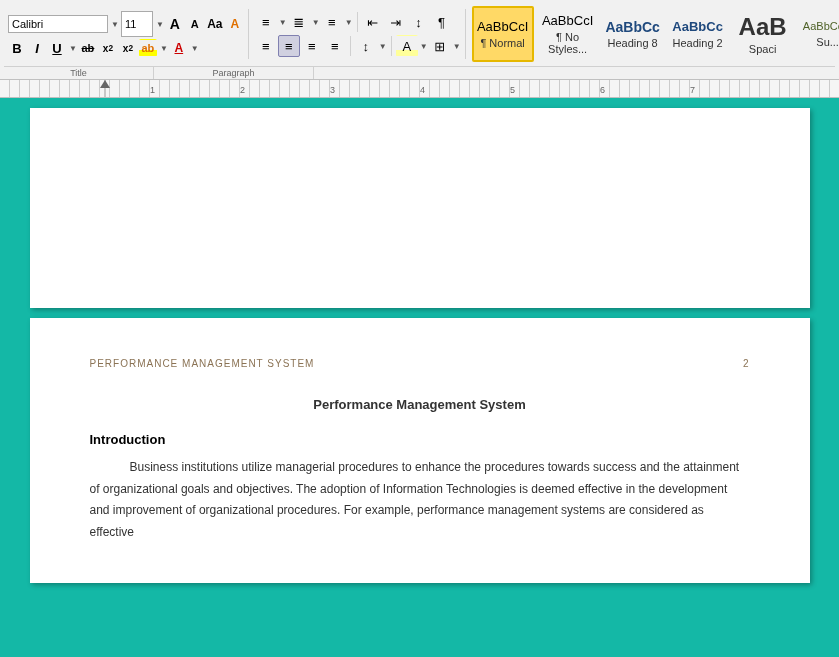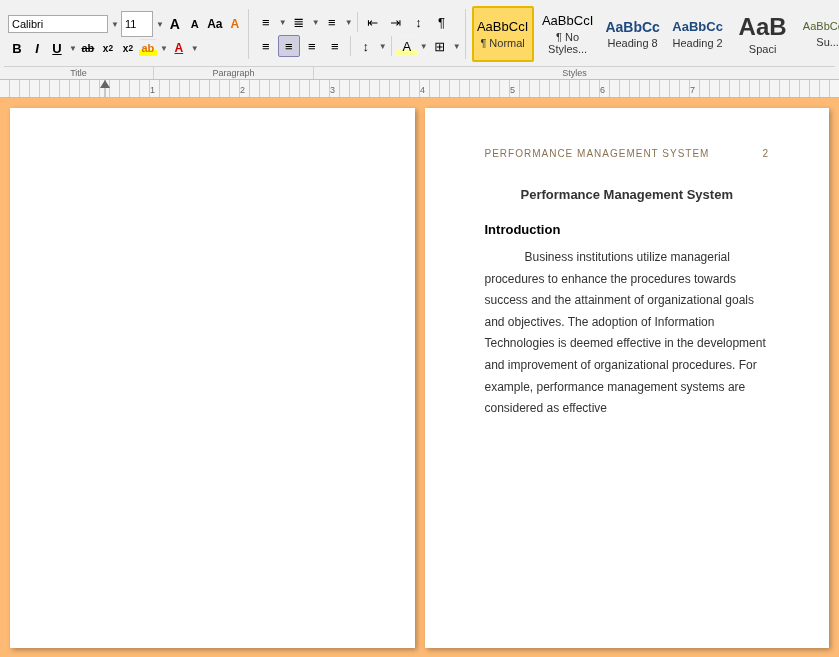--- a/index.html
+++ b/index.html
@@ -159,24 +159,25 @@
         90deg,
         transparent,
         transparent 9px,
         #ccc 9px,
         #ccc 10px
       );
     }
 
     
     .doc-area {
-      background: #fdba74;
+      background: #14b8a6;
       padding: 10px;
       min-height: 560px;
       display: flex;
+      flex-direction: column;
       gap: 10px;
       overflow: hidden;
     }
 
     .page {
       background: white;
       width: 100%;
       max-width: 780px;
       margin: 0 auto;
       min-height: 220px;
@@ -343,21 +344,20 @@
         <span class="style-preview subtitle-style" style="font-size:11px; color:#4f6228;">AaBbCc...</span>
         <span class="style-label">Su...</span>
       </div>
     </div>
 
   </div>
 
   <div class="section-labels">
     <div class="section-label font-label">Title</div>
     <div class="section-label paragraph-label">Paragraph</div>
-    <div class="section-label styles-label">Styles</div>
   </div>
 </div>
 
 <div class="ruler">
   <div class="ruler-track"></div>
   <svg width="100%" height="18" style="position:absolute;left:0;top:0;">
 
     <line x1="105" y1="0" x2="105" y2="18" stroke="#999" stroke-width="1"></line>
 
     <polygon points="105,0 100,8 110,8" fill="#666"></polygon>

